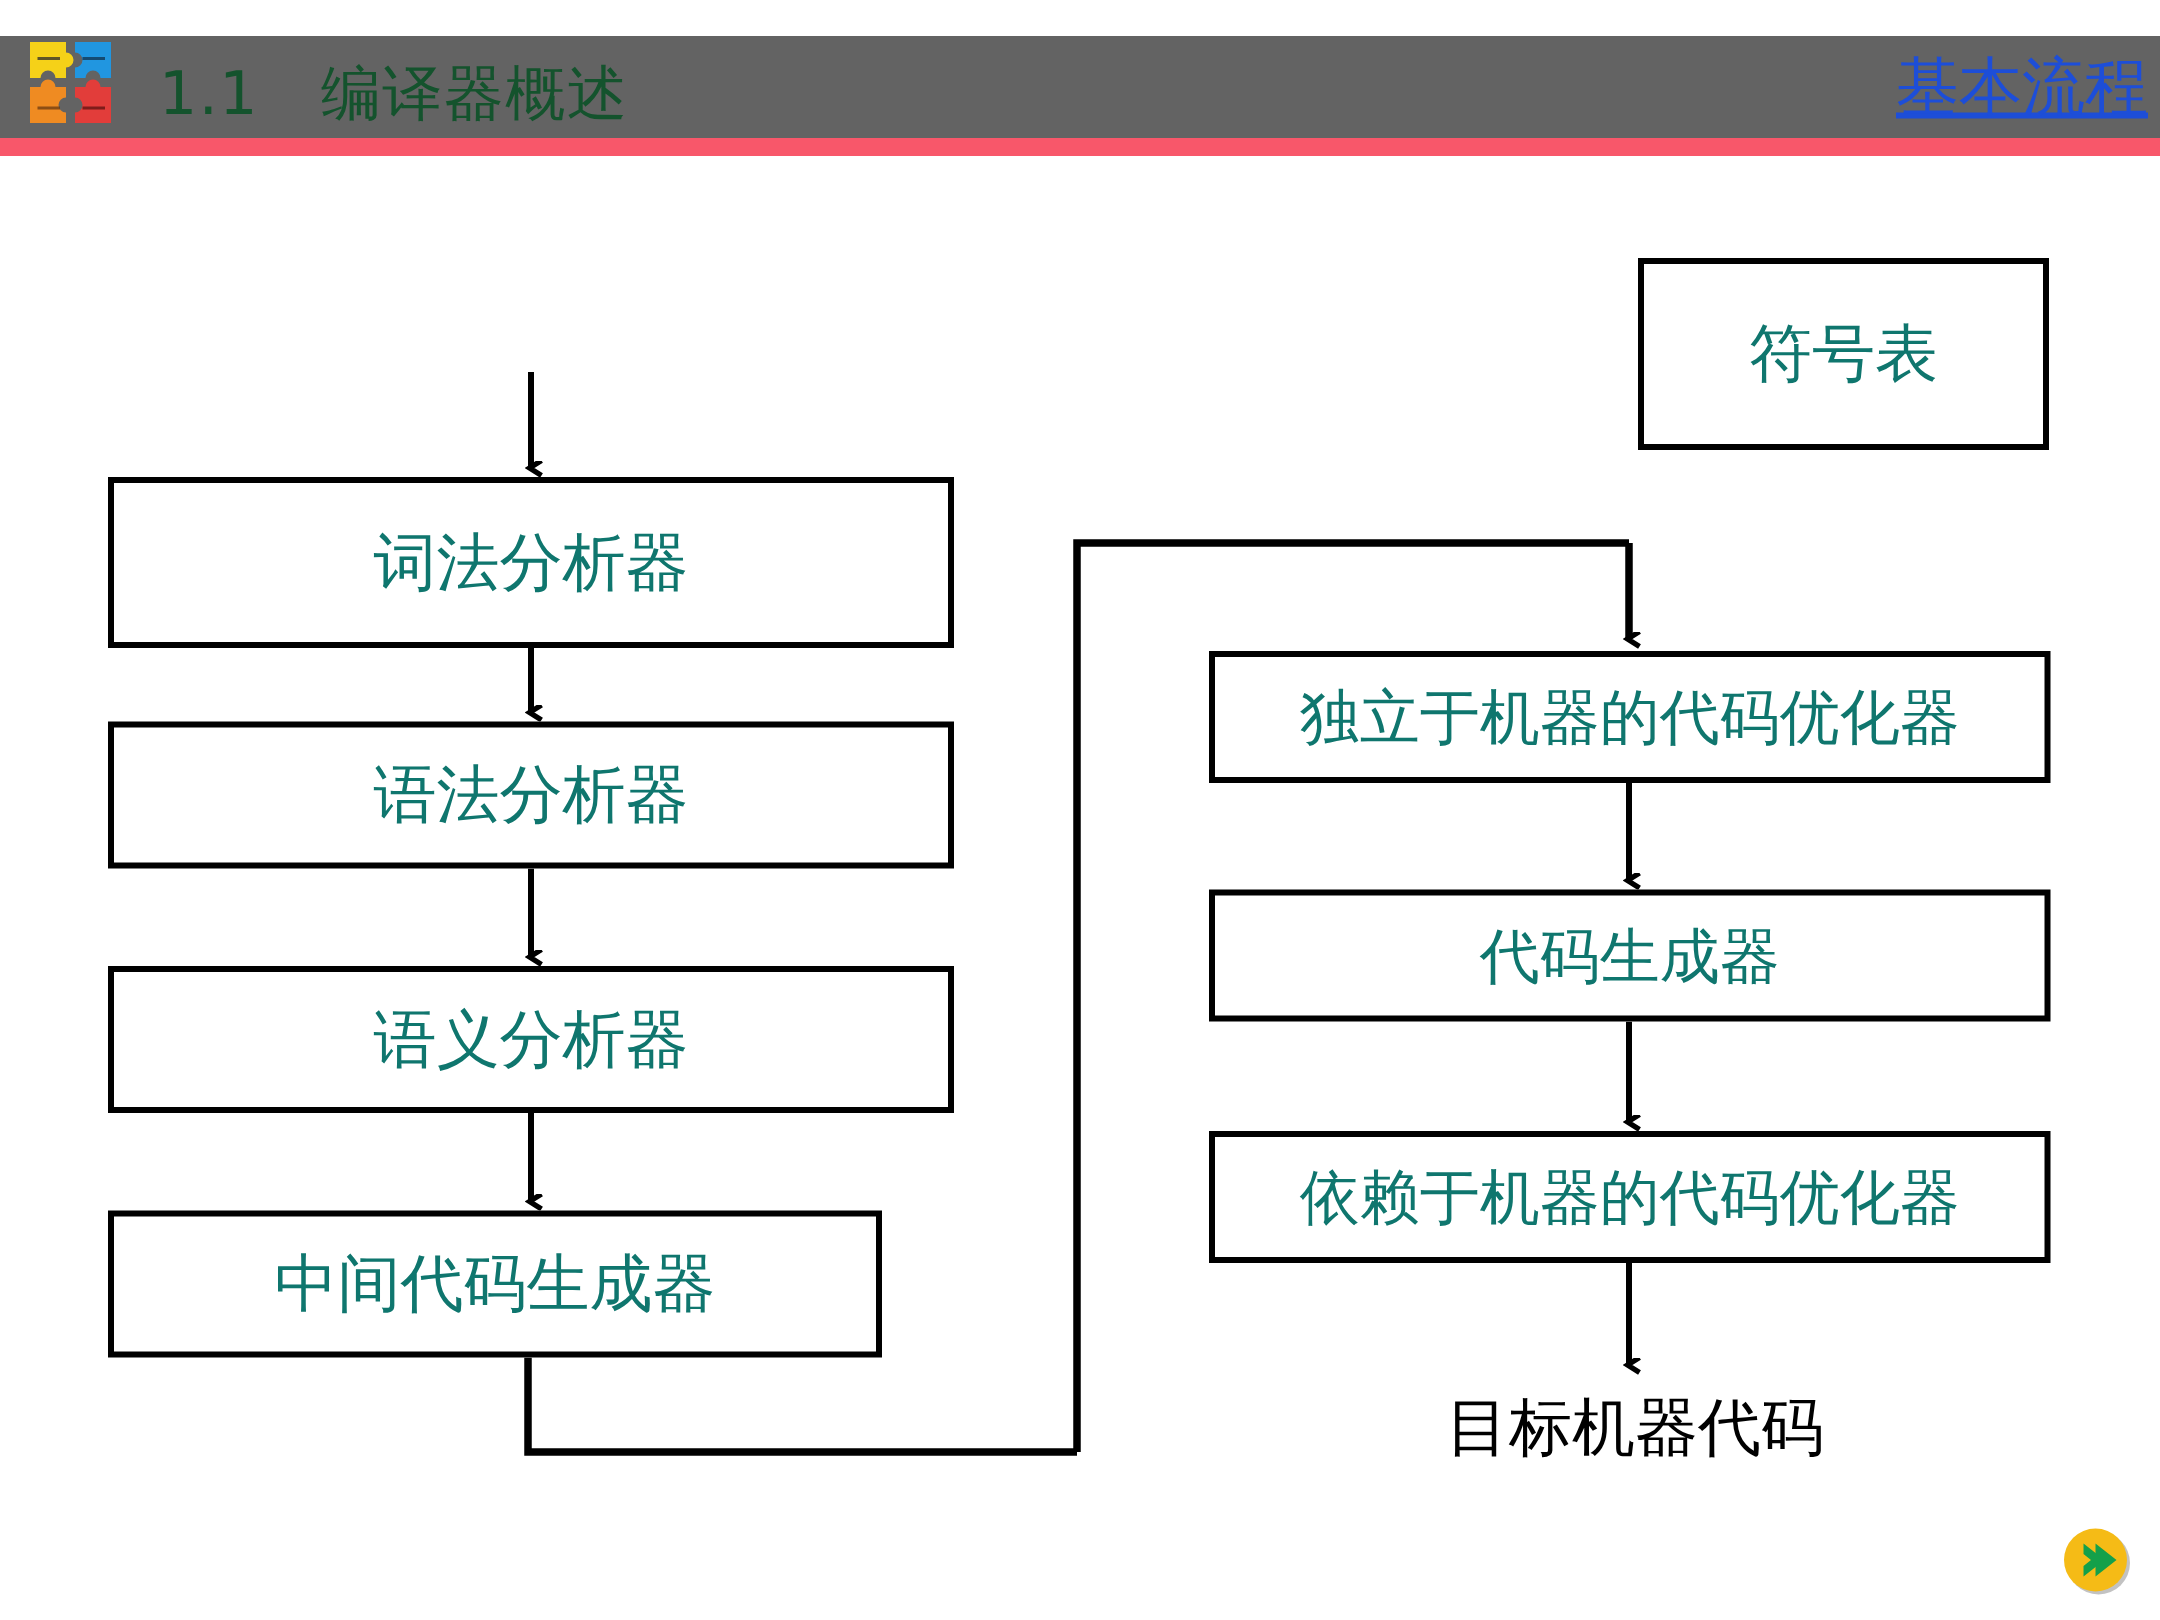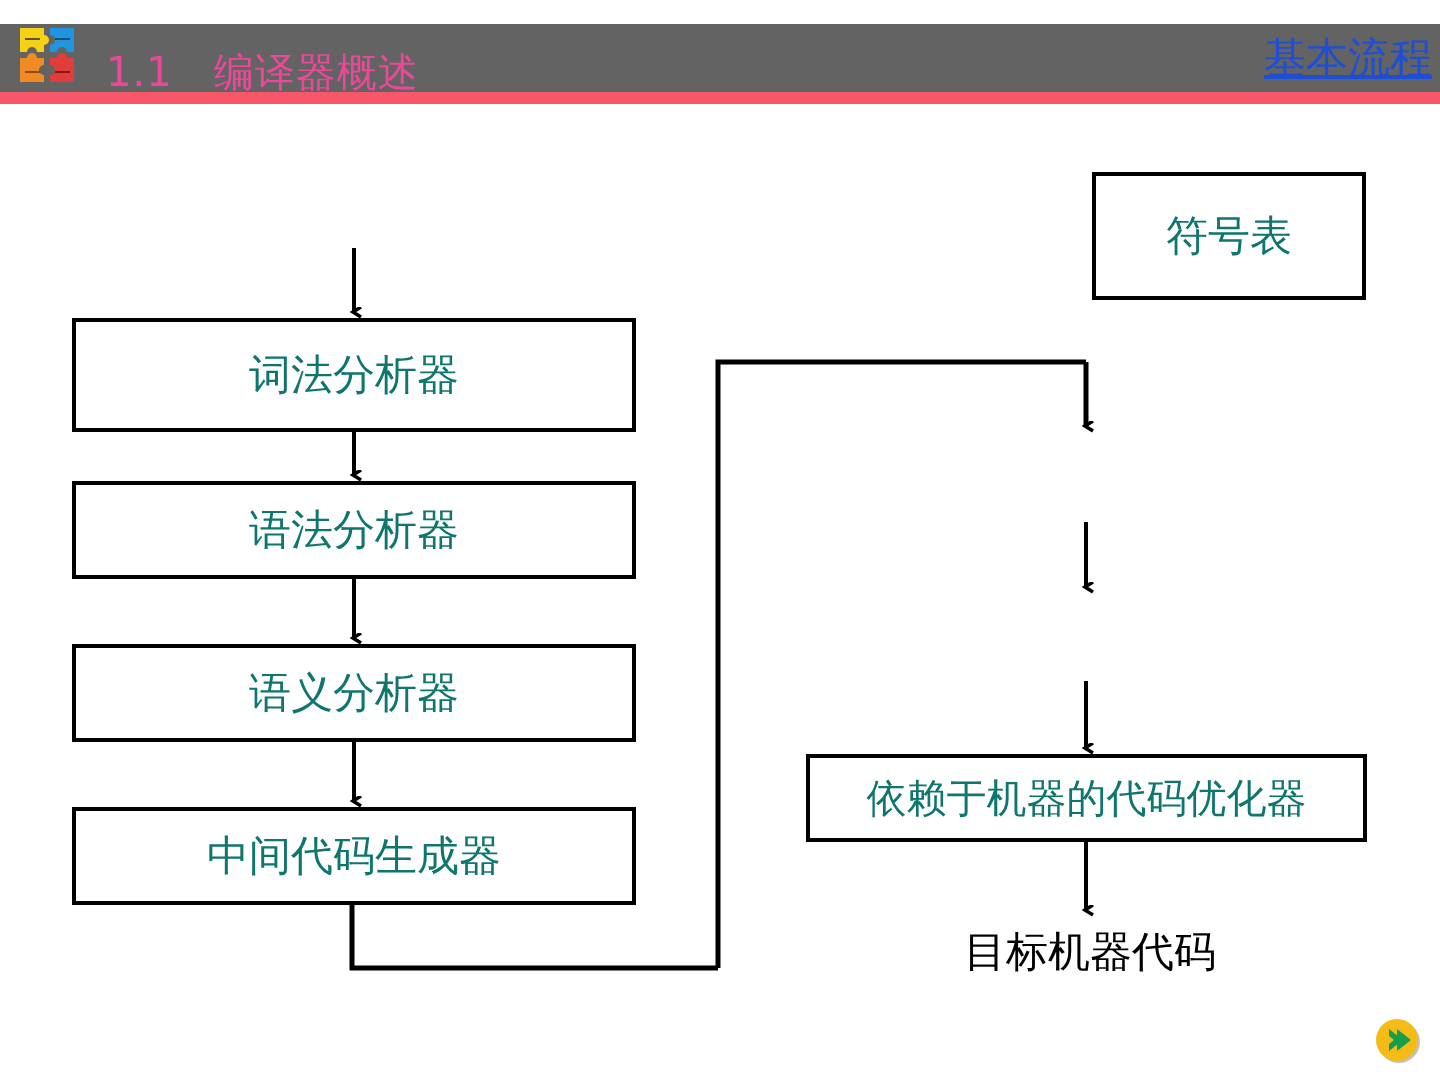--- a/index.html
+++ b/index.html
@@ -37,25 +37,25 @@
     left: 16px;
     top: 24px;
     width: 66px;
     height: 66px;
   }
   #header-logo svg { display: block; }
 
   #header-title {
     position: absolute;
     left: 106px;
-    top: 40px;
+    top: 30px;
     height: 64px;
     display: flex;
     align-items: center;
-    color: #ec4899;
+    color: #14532d;
     font-size: 40px;
     font-weight: normal;
     letter-spacing: 1px;
     white-space: pre;
     font-family: "DejaVu Sans", "Liberation Sans", sans-serif;
   }
   #header-subtitle {
     position: absolute;
     right: 8px;
     top: 26px;
@@ -102,21 +102,21 @@
     white-space: nowrap;
     display: flex;
     align-items: center;
     justify-content: center;
   }
 
   
   #box-lexical  { left: 72px; top: 214px; width: 564px; height: 114px; font-size: 42px; }
   #box-syntax   { left: 72px; top: 377px; width: 564px; height: 98px; font-size: 42px; }
   #box-semantic { left: 72px; top: 540px; width: 564px; height: 98px; font-size: 42px; }
-  #box-ircode   { left: 72px; top: 703px; width: 564px; height: 98px; font-size: 42px; }
+  #box-ircode   { left: 72px; top: 703px; width: 516px; height: 98px; font-size: 42px; }
 
   
   #box-symtab    { left: 1092px; top: 68px;  width: 274px; height: 128px; font-size: 42px; }
   #box-mi-opt    { left: 806px;  top: 330px; width: 561px; height: 88px;  font-size: 40px; }
   #box-codegen   { left: 806px;  top: 489px; width: 561px; height: 88px;  font-size: 40px; }
   #box-md-opt    { left: 806px;  top: 650px; width: 561px; height: 88px;  font-size: 40px; }
 
   
   #label-source { left: 216px; top: 82px;  width: 276px; height: 56px; font-size: 42px; }
   #label-target { left: 946px; top: 820px; width: 288px; height: 56px; font-size: 42px; }
@@ -194,21 +194,23 @@
   <div class="flow-box" id="box-lexical">词法分析器</div>
 
   <div class="flow-box" id="box-syntax">语法分析器</div>
 
   <div class="flow-box" id="box-semantic">语义分析器</div>
 
   <div class="flow-box" id="box-ircode">中间代码生成器</div>
 
   <div class="flow-box" id="box-symtab">符号表</div>
 
-
+  <div class="flow-box" id="box-mi-opt">独立于机器的代码优化器</div>
+
+  <div class="flow-box" id="box-codegen">代码生成器</div>
 
   <div class="flow-box" id="box-md-opt">依赖于机器的代码优化器</div>
 </div>
 
 <div id="next-button">
   <svg width="48" height="48" viewBox="0 0 48 48" xmlns="http://www.w3.org/2000/svg">
     <circle cx="25" cy="25" r="21" fill="#8f8f8f" opacity="0.55"></circle>
     <circle cx="23" cy="23" r="21" fill="#f5bb16"></circle>
     <path d="M15 12 L29 23 L15 34 L15 27 L20 23 L15 19 Z" fill="#14a04a"></path>
     <path d="M23 12 L37 23 L23 34 L23 27 L28 23 L23 19 Z" fill="#14a04a"></path>

